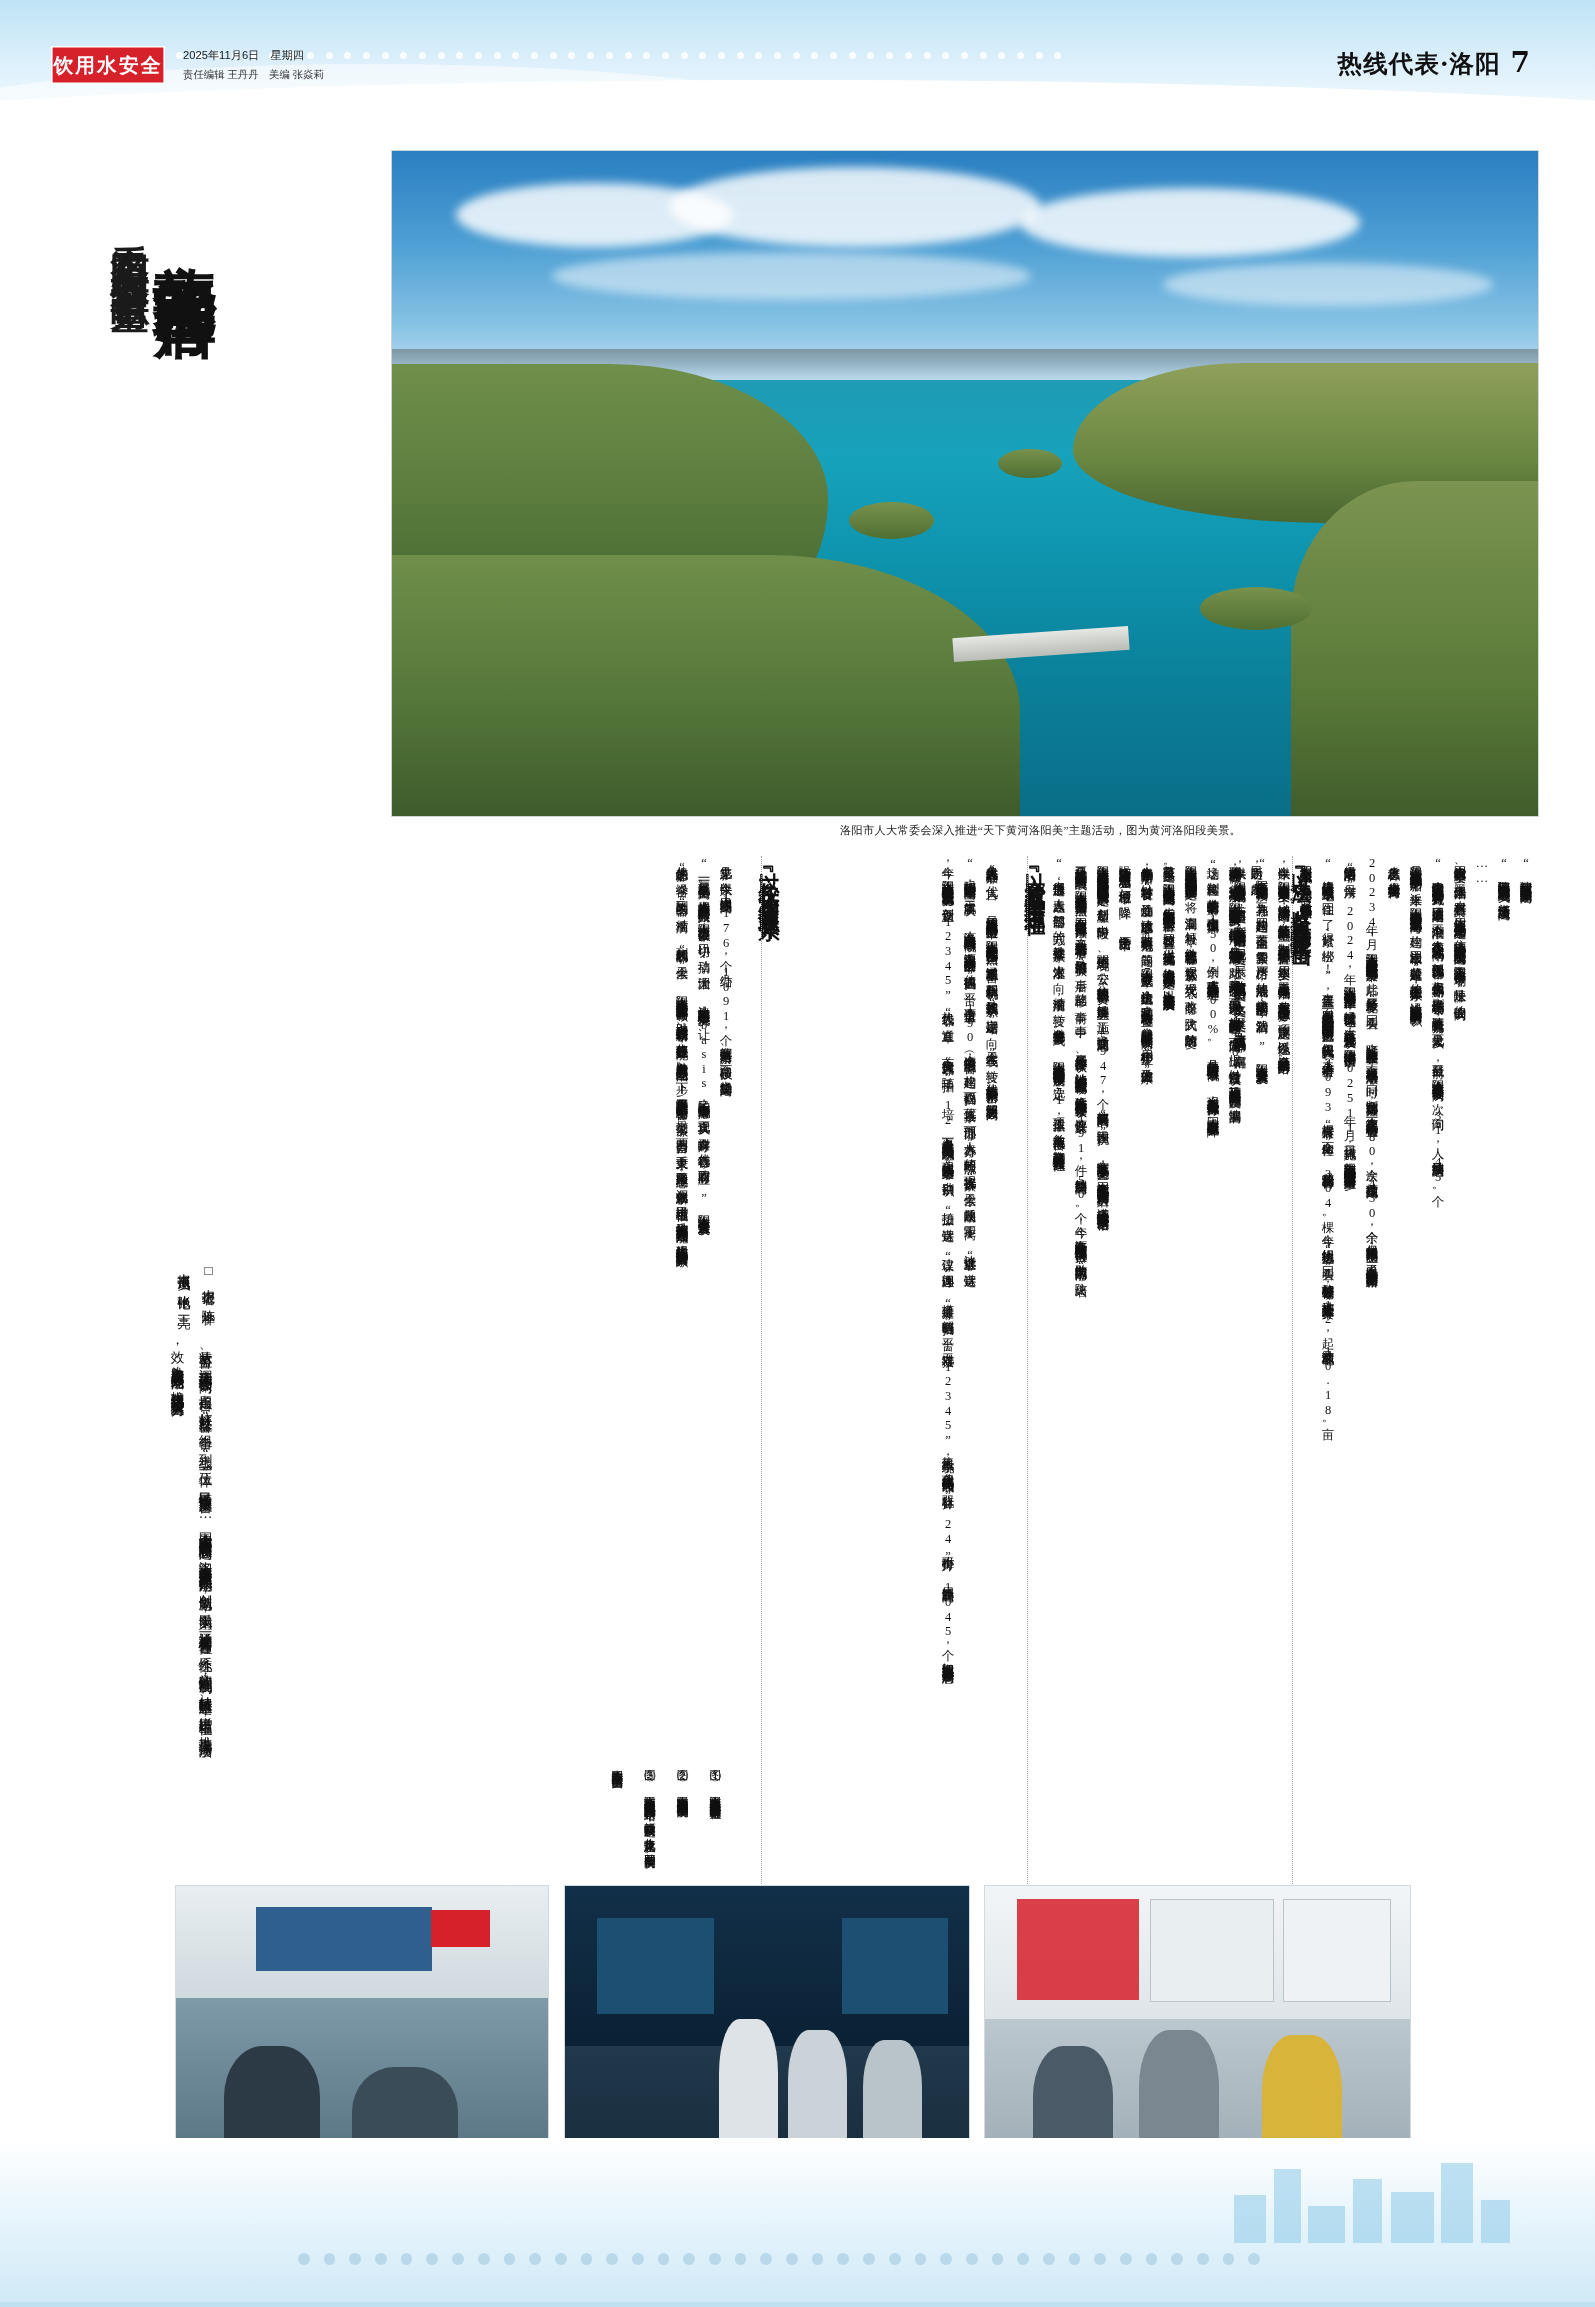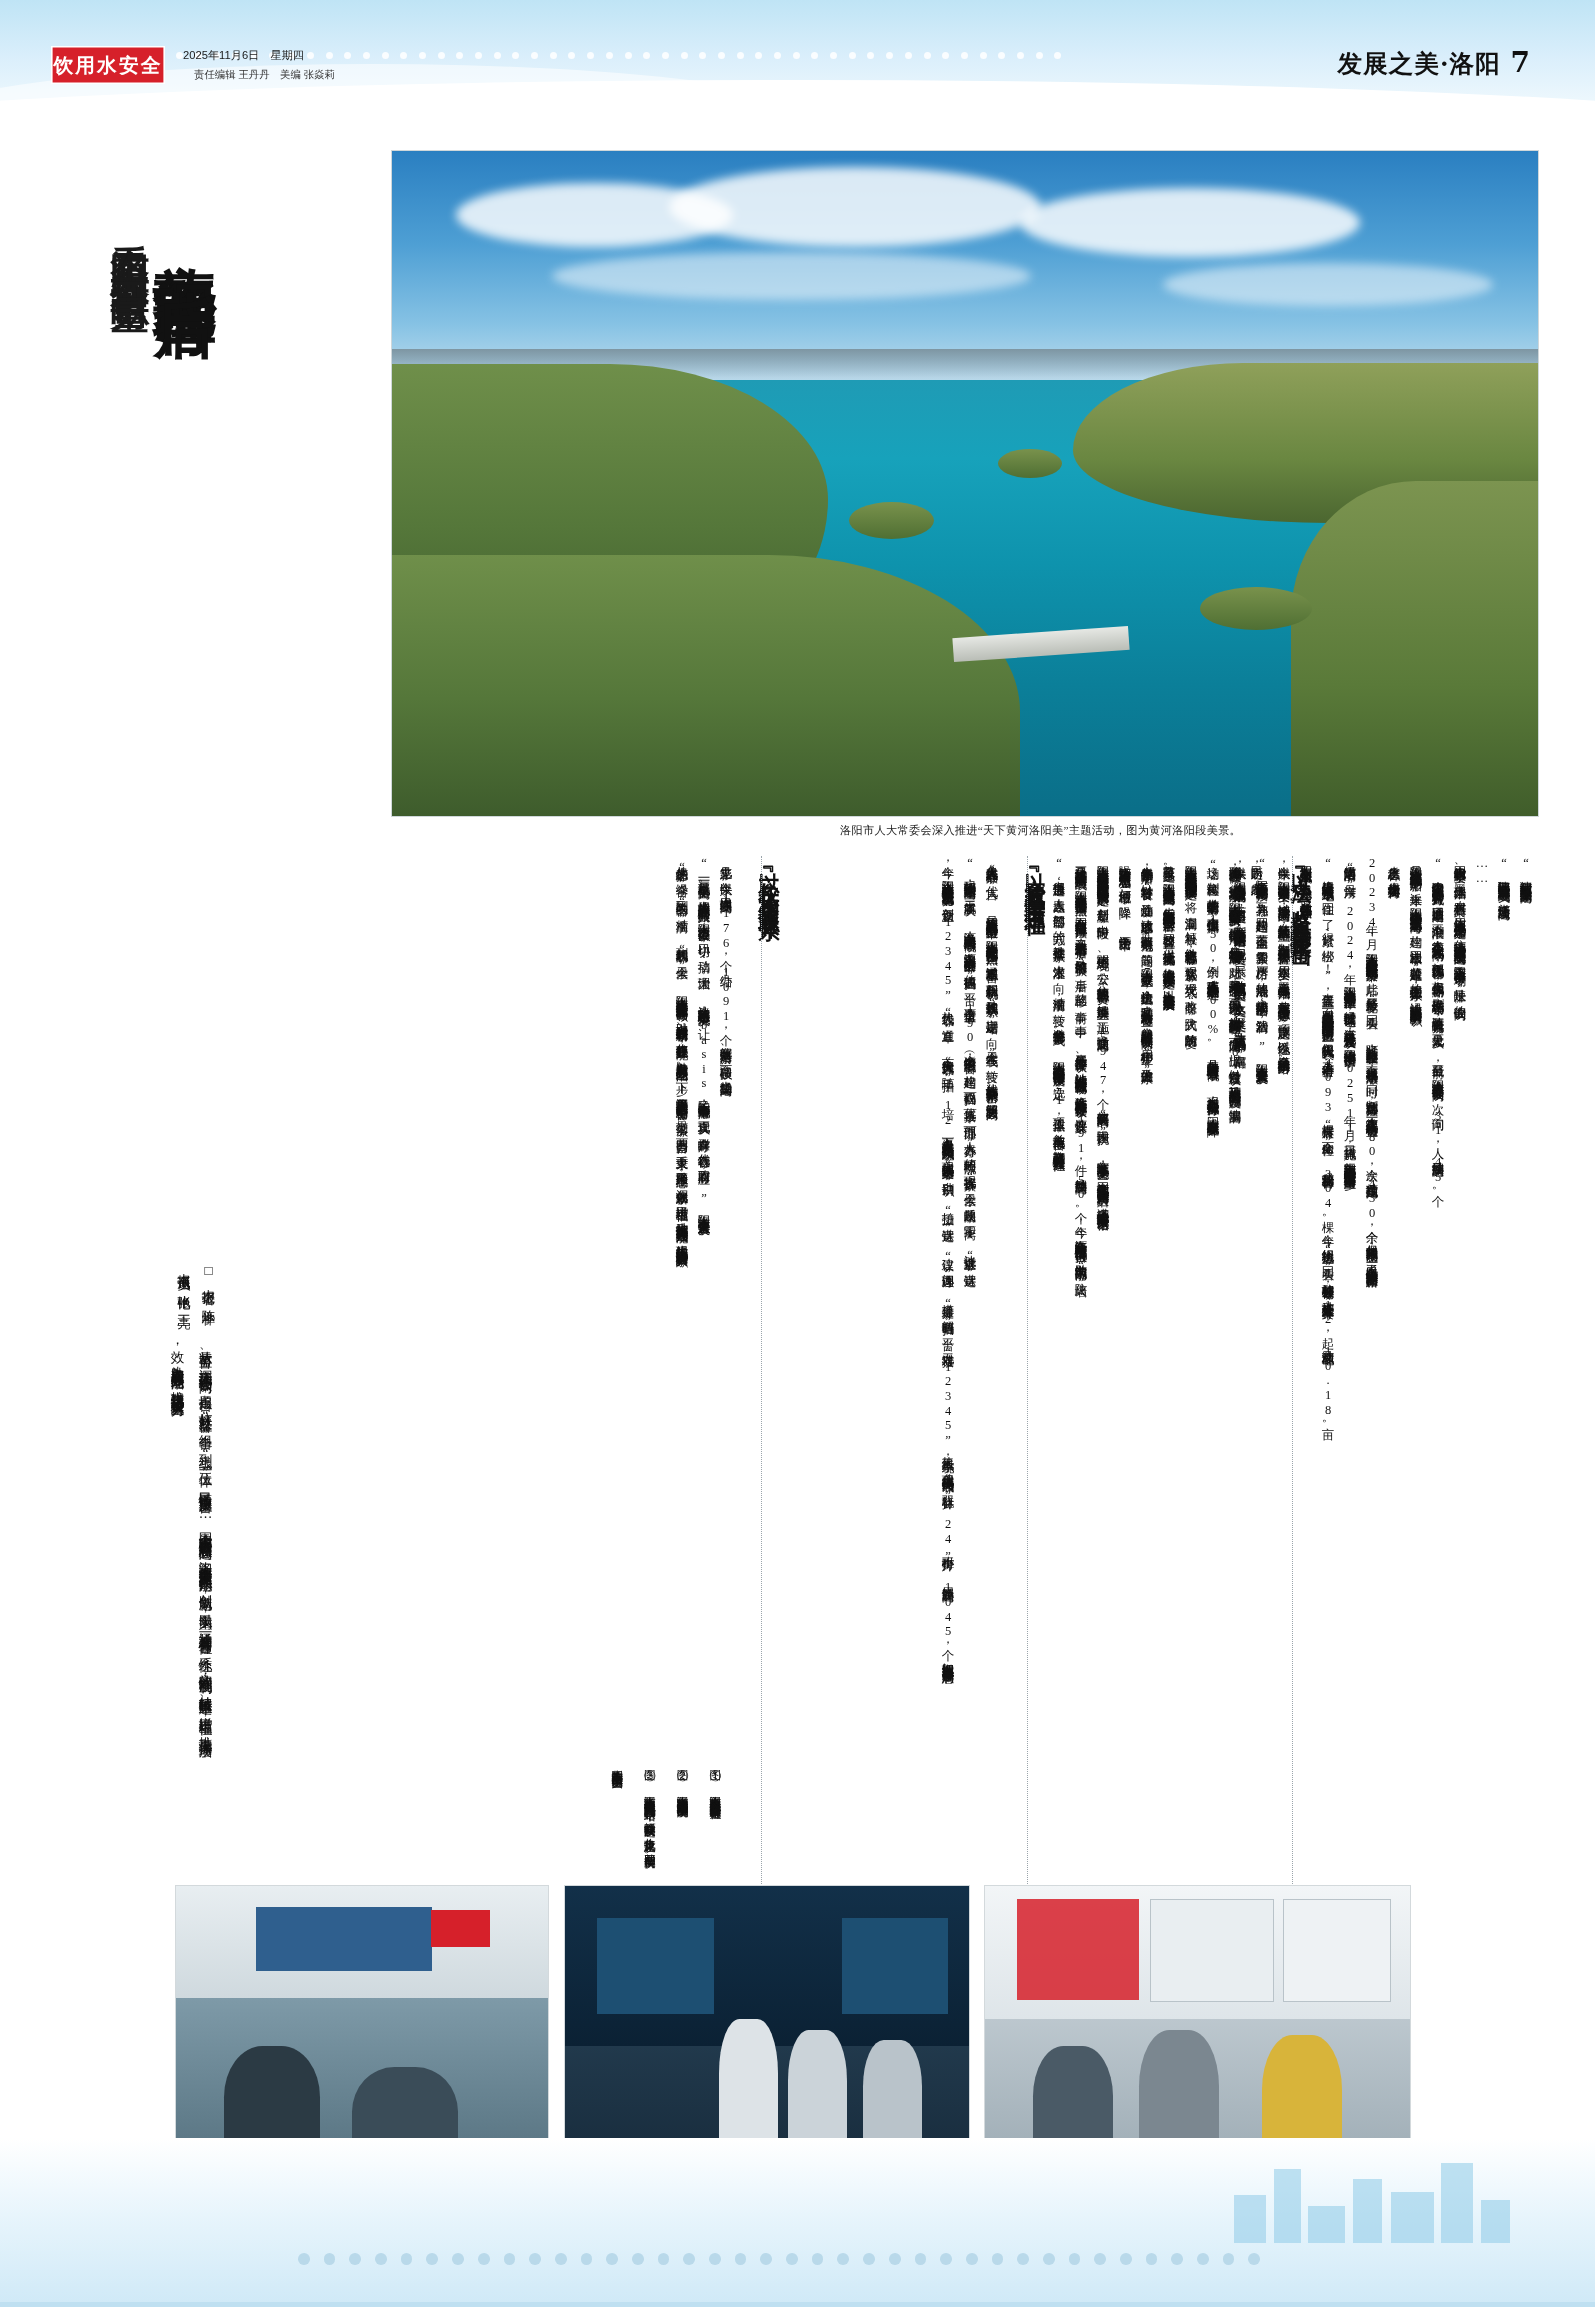--- a/index.html
+++ b/index.html
@@ -38,21 +38,21 @@
     background:#d6202a;color:#ffffff;
     display:flex;align-items:center;justify-content:center;
     letter-spacing:2.1px;font-size:19.7px;font-weight:bold;
     font-family:"DejaVu Serif", serif;
     box-shadow:0 0 0 1.6px #ffffff inset;
   }
   .mast-meta{
     position:absolute;left:183px;top:46px;color:#1a1a1a;font-size:11.2px;line-height:19px;
     font-family:"Liberation Sans", sans-serif;
   }
-  .mast-meta .l2{color:#333;font-size:10.4px;margin-left:11px;}
+  .mast-meta .l2{color:#333;font-size:10.4px;}
   .section-title{
     position:absolute;right:64px;top:46px;
     font-size:24.5px;font-weight:bold;color:#111;
     font-family:"DejaVu Serif", serif;letter-spacing:1.1px;
   }
   .section-title .pg{font-size:28px;margin-left:9.6px;}
   
   .headline-wrap{
     position:absolute;left:93px;top:213px;height:1037px;
     display:flex;flex-direction:row-reverse;
@@ -185,21 +185,21 @@
 </div>
 
 <div class="masthead">饮用水安全</div>
 
 <div class="mast-meta">
   <div>2025年11月6日　星期四</div>
   <div class="l2">责任编辑 王丹丹　美编 张焱莉</div>
 </div>
 
 <div class="section-title">
-  <span>发展之美·洛阳</span><span class="pg">7</span>
+  <span>热线代表·洛阳</span><span class="pg">7</span>
 </div>
 
 <div class="headline-wrap">
   <div class="vtitle main">高效能治理背后</div>
   <div class="vtitle sub">看洛阳人大如何贡献力量</div>
 </div>
 
 <div class="byline">
   <div>□本报记者 陈学桦</div>
   <div>本报通讯员 张艳艳 王亮</div>

